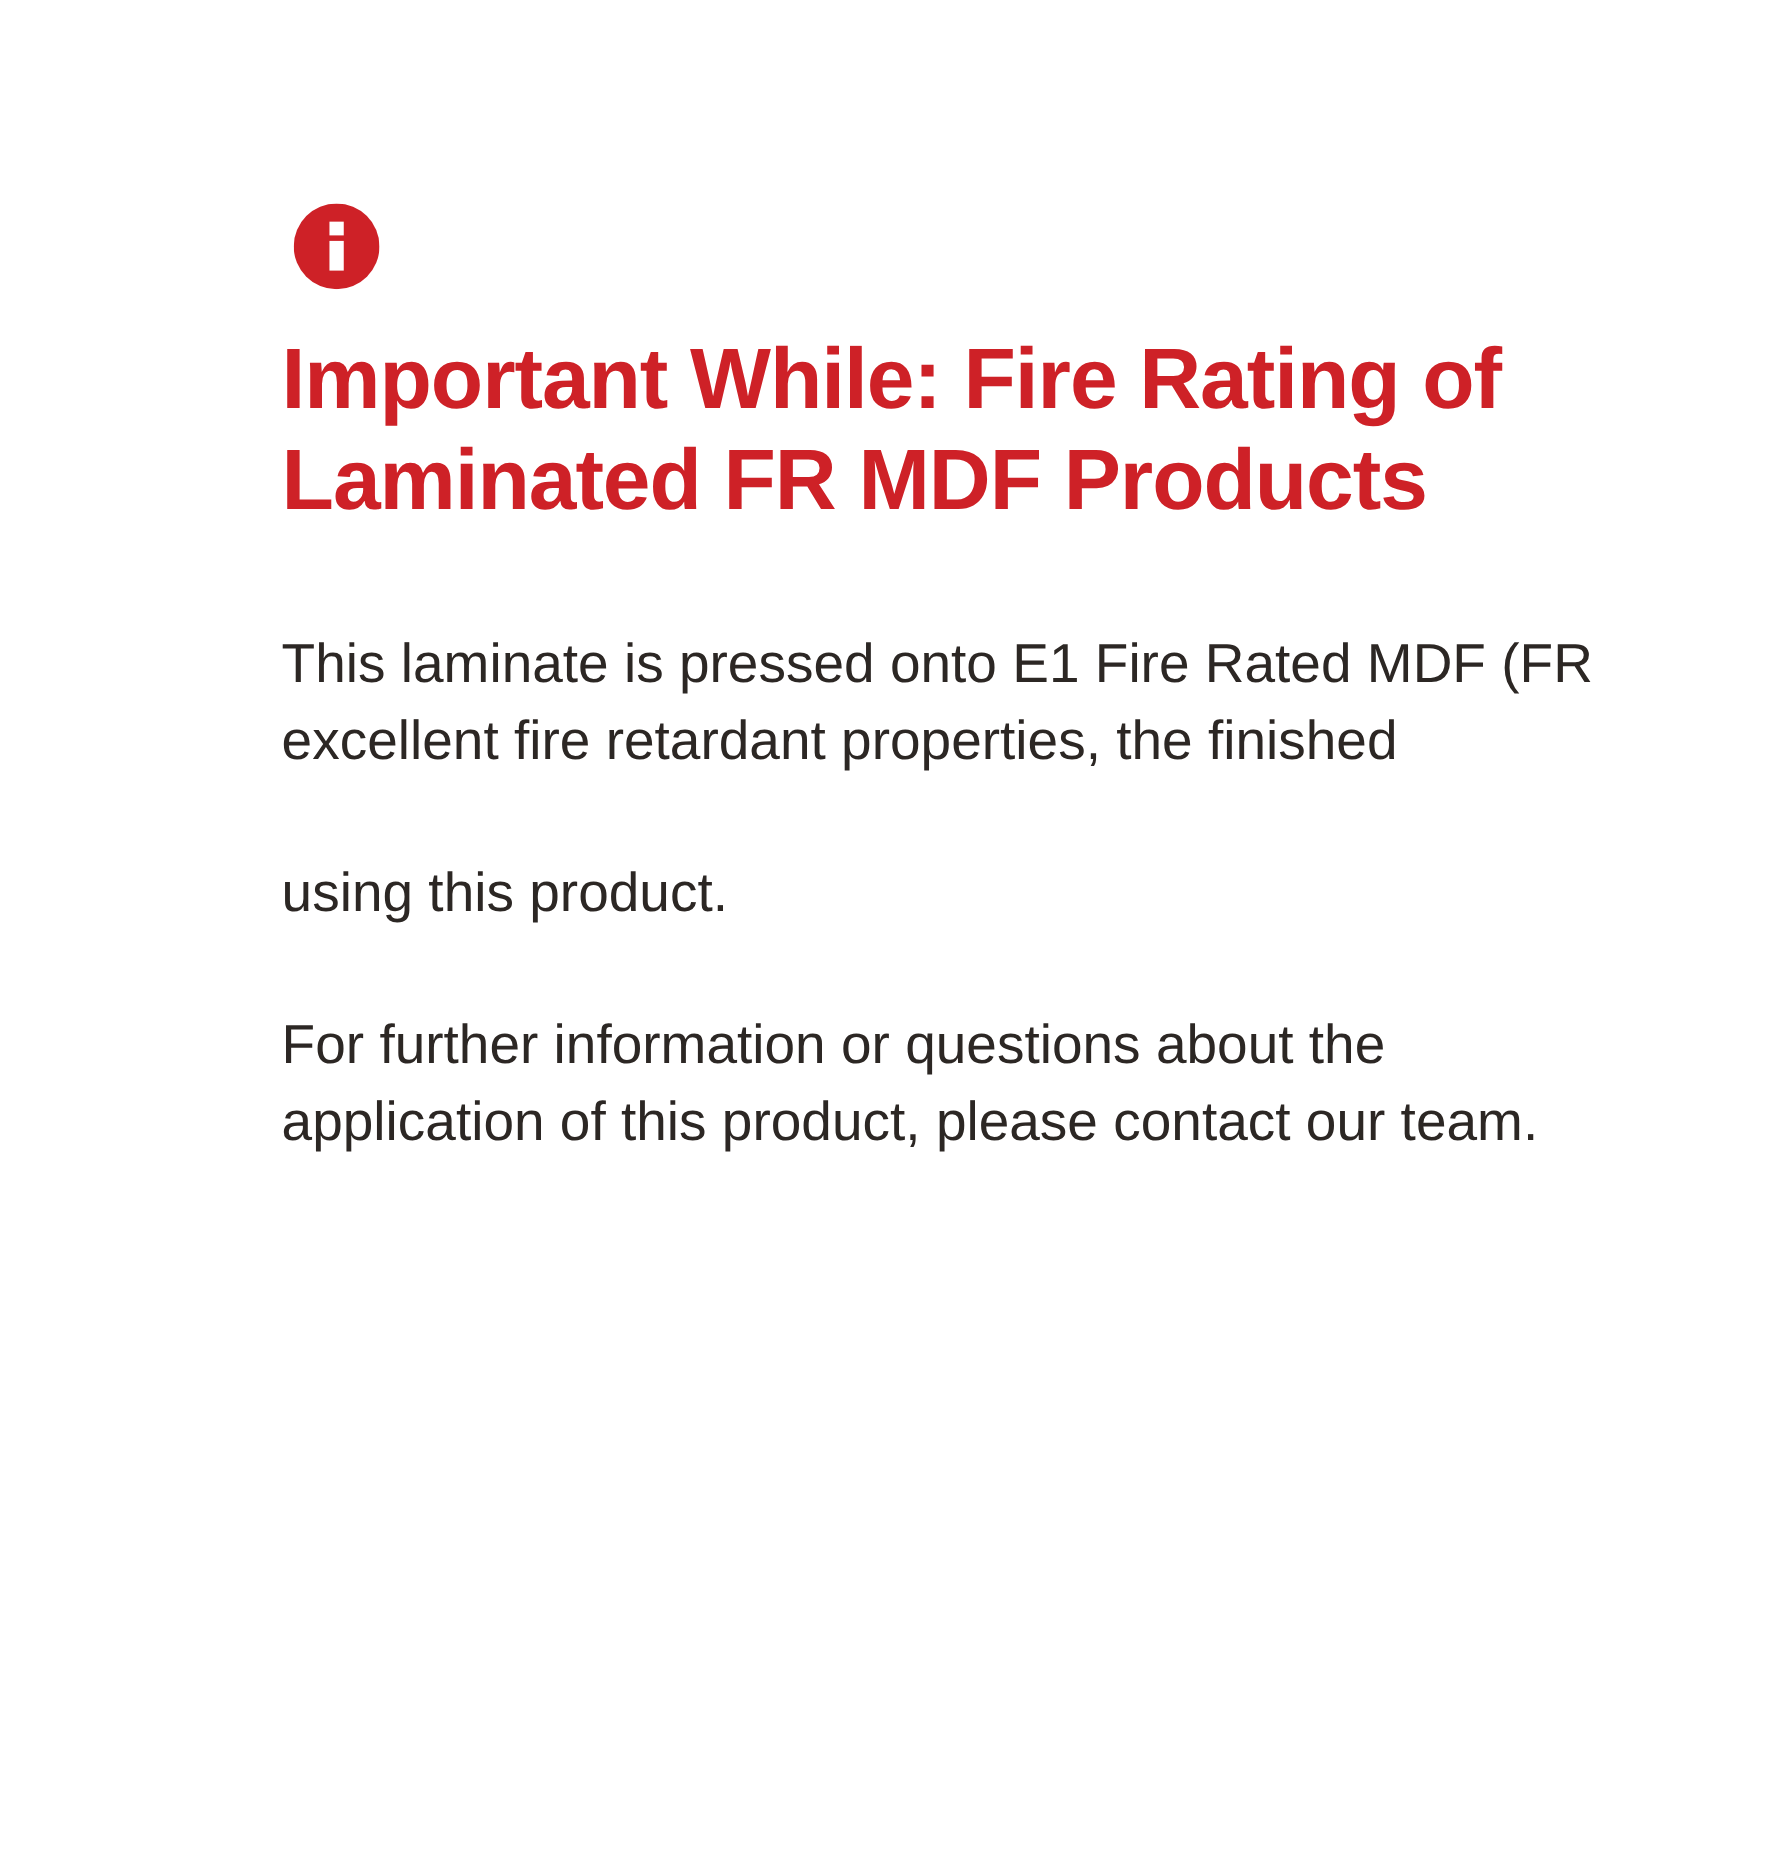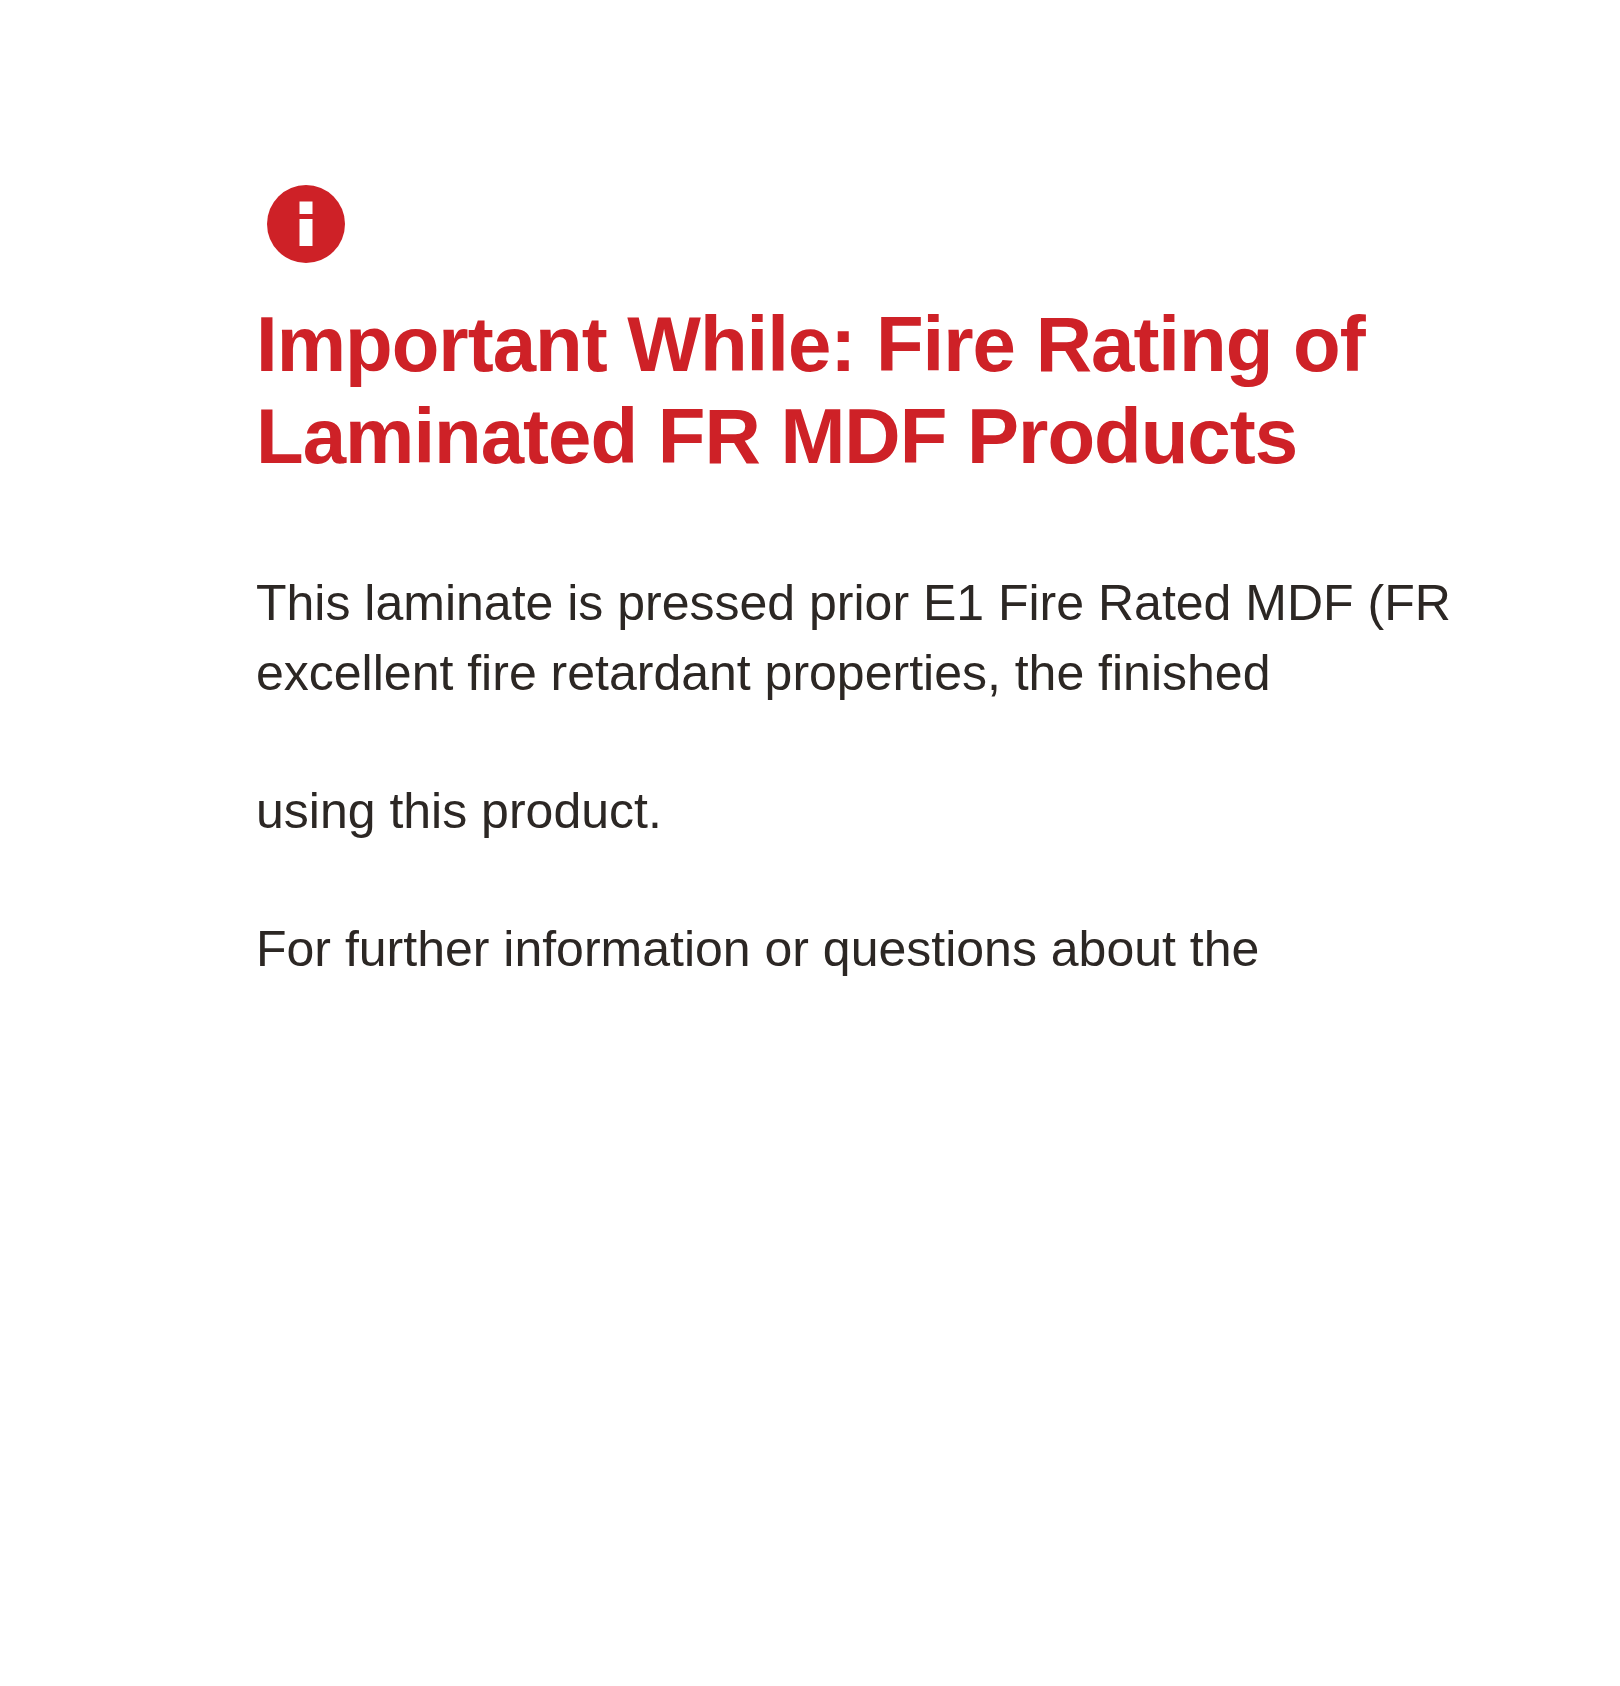--- a/index.html
+++ b/index.html
@@ -61,26 +61,27 @@
   </svg>
 
   <h1 class="notice-title" style="margin-bottom:0;">
     <div class="line">Important While: Fire Rating of</div>
     <div class="line">Laminated FR MDF Products</div>
   </h1>
 
   <div class="notice-body">
 
     <div class="paragraph">
-      <div class="line">This laminate is pressed prior E1 Fire Rated MDF (FR</div>
+      <div class="line">This laminate is pressed onto E1 Fire Rated MDF (FR</div>
       <div class="line">excellent fire retardant properties, the finished</div>
     </div>
 
     <div class="paragraph">
       <div class="line">using this product.</div>
     </div>
 
     <div class="paragraph">
       <div class="line">For further information or questions about the</div>
+      <div class="line">application of this product, please contact our team.</div>
     </div>
 
   </div>
 </div>
 
 </body></html>

